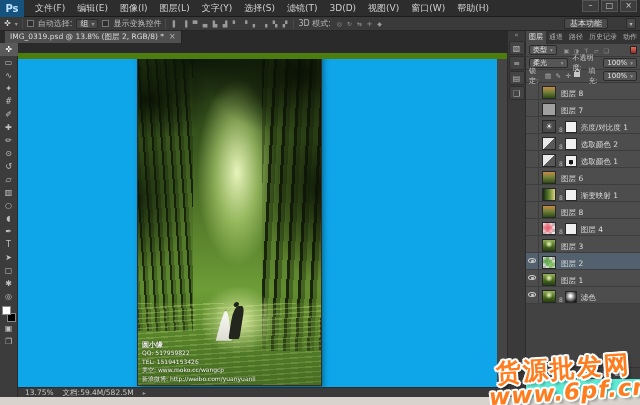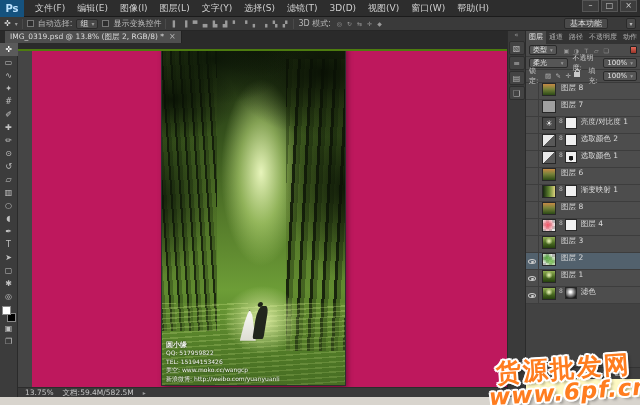--- a/index.html
+++ b/index.html
@@ -20,34 +20,34 @@
   .ob-caret{font-size:6px;color:#999}
   .checkbox{width:7px;height:7px;border:1px solid #777;background:#2e2e2e;display:inline-block}
   .dropdown{background:#484848;border:1px solid #2a2a2a;border-radius:2px;padding:0 3px;height:10px;line-height:9px;display:inline-flex;align-items:center;gap:3px;color:#ddd}
   .icon-row{display:flex;gap:1px}
   .mini-icon{width:9px;height:9px;font-size:6px;color:#9a9a9a;display:flex;align-items:center;justify-content:center}
   .workspace{margin-left:auto;display:flex;align-items:center;gap:18px}
   .ws-btn{background:#4a4a4a;border:1px solid #2a2a2a;border-radius:2px;padding:0 5px;height:11px;line-height:10px;color:#ddd;font-size:8px}
   .ws-extra{width:10px;height:11px;background:#4a4a4a;border:1px solid #2a2a2a;border-radius:2px;font-size:6px;line-height:9px;text-align:center;color:#bbb}
 
   
-  .tabstrip{position:absolute;left:0;top:31px;width:507px;height:20px;background:#2a2a2a;border-bottom:2px solid #4d7c0f;z-index:4}
+  .tabstrip{position:absolute;left:0;top:31px;width:507px;height:28px;background:#2a2a2a;border-bottom:6px solid #4d7c0f;z-index:4}
   .doc-tab{position:absolute;left:5px;top:0;height:12px;background:#4f4f4f;color:#dcdcdc;font-size:7.5px;line-height:12px;padding:0 5px;display:flex;gap:5px;align-items:center;border-right:1px solid #222}
   .tab-close{color:#b5b5b5;font-size:8px}
 
   
   .toolbar{position:absolute;left:0;top:43px;width:18px;height:354px;background:#3c3c3c;border-right:1px solid #2a2a2a;z-index:4;display:flex;flex-direction:column;align-items:center}
   .tool{width:18px;height:13px;display:flex;align-items:center;justify-content:center;font-size:8px;color:#c2c2c2}
   .tool.active{background:#5a5a5a;color:#fff}
   .swatches{position:relative;width:16px;height:16px;margin-top:3px}
   .sw-fg{position:absolute;left:1px;top:0;width:9px;height:9px;border:1px solid #888;z-index:2}
   .sw-bg{position:absolute;right:1px;bottom:0;width:9px;height:9px;border:1px solid #888}
 
   
-  .canvas{position:absolute;left:32px;top:43px;width:489px;height:344px;background:#be185d;z-index:1}
+  .canvas{position:absolute;left:8px;top:43px;width:489px;height:344px;background:#0ea5e9;z-index:1}
   .photo{position:absolute;left:130px;top:2px;width:183px;height:340px;background:linear-gradient(180deg,#1c290f 0%,#35511c 26%,#567c2b 52%,#6d9d37 72%,#507c26 88%,#3c611d 100%);box-shadow:0 0 0 1px #2e2e2e,2px 3px 6px rgba(0,0,0,.45);overflow:hidden}
   .ph-glow{position:absolute;left:32%;top:10%;width:44%;height:55%;background:radial-gradient(closest-side,rgba(240,252,195,.95),rgba(198,230,130,.55) 55%,rgba(120,170,70,0) 100%)}
   .ph-canopy{position:absolute;inset:0;background:
     radial-gradient(90px 60px at 6% 16%,rgba(8,16,4,.92),rgba(8,16,4,0) 70%),
     radial-gradient(110px 66px at 28% 4%,rgba(10,20,6,.9),rgba(10,20,6,0) 70%),
     radial-gradient(70px 46px at 52% 0%,rgba(12,22,6,.85),rgba(12,22,6,0) 70%),
     radial-gradient(130px 90px at 88% 8%,rgba(8,15,4,.95),rgba(8,15,4,0) 72%),
     radial-gradient(80px 130px at 99% 42%,rgba(10,18,5,.9),rgba(10,18,5,0) 70%),
     radial-gradient(70px 110px at 0% 45%,rgba(12,22,7,.8),rgba(12,22,7,0) 70%)}
   .ph-trees-left{position:absolute;left:0;top:0;width:30%;height:84%;background:repeating-linear-gradient(86deg,rgba(14,22,7,.85) 0 2px,rgba(34,52,16,.5) 2px 5px,rgba(62,88,28,.28) 5px 9px)}
@@ -65,32 +65,32 @@
   .statusbar{position:absolute;left:18px;top:387px;width:489px;height:10px;background:#3a3a3a;border-top:1px solid #2c2c2c;display:flex;align-items:center;gap:9px;padding-left:7px;font-size:7.5px;color:#c6c6c6;z-index:4}
   .sb-arrow{font-size:6px;color:#999}
   .bottom-strip{position:absolute;left:0;top:397px;width:640px;height:8px;background:#d8d4cd;z-index:3}
 
   
   .dockstrip{position:absolute;left:507px;top:31px;width:18px;height:366px;background:#3a3a3a;border-left:1px solid #2b2b2b;z-index:4;display:flex;flex-direction:column;align-items:center}
   .dock-expand{height:9px;font-size:7px;color:#9a9a9a;line-height:9px}
   .dock-btn{width:16px;height:14px;margin:1px 0;background:#434343;border:1px solid #2e2e2e;border-radius:2px;display:flex;align-items:center;justify-content:center;font-size:8px;color:#bdbdbd}
 
   
-  .layerspanel{position:absolute;left:525px;top:31px;width:115px;height:366px;background:#fef9c3;border-left:1px solid #2b2b2b;z-index:4;font-size:7.5px}
+  .layerspanel{position:absolute;left:525px;top:31px;width:115px;height:366px;background:#5eead4;border-left:1px solid #2b2b2b;z-index:4;font-size:7.5px}
   .lp-tabs{height:13px;background:#333;display:flex;align-items:flex-end;color:#b2b2b2;font-size:7px}
   .lp-tab{padding:2px 3px 2px;white-space:nowrap}
   .lp-tab.active{background:#4b4b4b;color:#eee}
   .lp-row{height:13px;display:flex;align-items:center;gap:5px;padding:0 3px;background:#4b4b4b;border-bottom:1px solid #3a3a3a;color:#c8c8c8;font-size:7px}
   .filter-toggle{margin-left:auto;width:7px;height:8px;background:linear-gradient(180deg,#e46a5a,#973328);border:1px solid #222;border-radius:1px}
   .lp-dd{background:#565656;border:1px solid #2a2a2a;border-radius:2px;padding:0 3px;height:10px;display:inline-flex;align-items:center;gap:3px;color:#e2e2e2}
   .lp-dd .ob-caret{font-size:5.5px}
   .lock-glyph{font-size:6.5px;color:#b5b5b5}
 
   .layers-list{background:#454545}
-  .lrow{height:17px;display:flex;align-items:flex-start;background:#4d4d4d;border-bottom:1px solid #3d3d3d;color:#dcdcdc;font-size:7.5px;padding-right:2px}
+  .lrow{height:17px;display:flex;align-items:flex-end;background:#4d4d4d;border-bottom:1px solid #3d3d3d;color:#dcdcdc;font-size:7.5px;padding-right:2px}
   .lrow.selected{background:#52616d}
   .eyewell{width:13px;height:17px;border-right:1px solid #3d3d3d;display:flex;align-items:center;justify-content:center;flex:0 0 13px}
   .eye{width:8px;height:5px;border:1px solid #cdcdcd;border-radius:50%;position:relative;display:inline-block}
   .eye::after{content:"";position:absolute;left:2px;top:0.5px;width:2.5px;height:2.5px;border-radius:50%;background:#cdcdcd}
   .thumb{width:14px;height:13px;flex:0 0 14px;margin:0 3px 0 3px;border:1px solid #272727}
   .t-photo{background:radial-gradient(circle at 50% 38%,rgba(235,245,185,.85) 8%,rgba(235,245,185,0) 40%),linear-gradient(180deg,#93b055 0%,#4a6b22 55%,#26400f 100%)}
   .t-photo-warm{background:linear-gradient(180deg,#c58a45 0%,#77823a 45%,#2c4a16 100%)}
   .t-gray{background:#a0a0a0}
   .t-gradient{background:linear-gradient(90deg,#16280f,#5f8230,#ddd27e)}
   .t-adj-bc{background:#4a4a4a;position:relative}
@@ -254,21 +254,21 @@
       <div class="dock-btn">▤</div>
       <div class="dock-btn">❑</div>
     </div>
 </div>
 
 <div class="layerspanel">
   <div class="lp-tabs" id="lp-tabs">
       <div class="lp-tab active">图层</div>
       <div class="lp-tab">通道</div>
       <div class="lp-tab">路径</div>
-      <div class="lp-tab">不透明度</div>
+      <div class="lp-tab">历史记录</div>
       <div class="lp-tab">动作</div>
     </div>
 
   <div class="lp-row">
     <span class="lp-dd">
       <span>类型</span>
       <span class="ob-caret">▾</span>
     </span>
     <span class="icon-row" id="filter-icons">
         <span class="mini-icon">▣</span>

